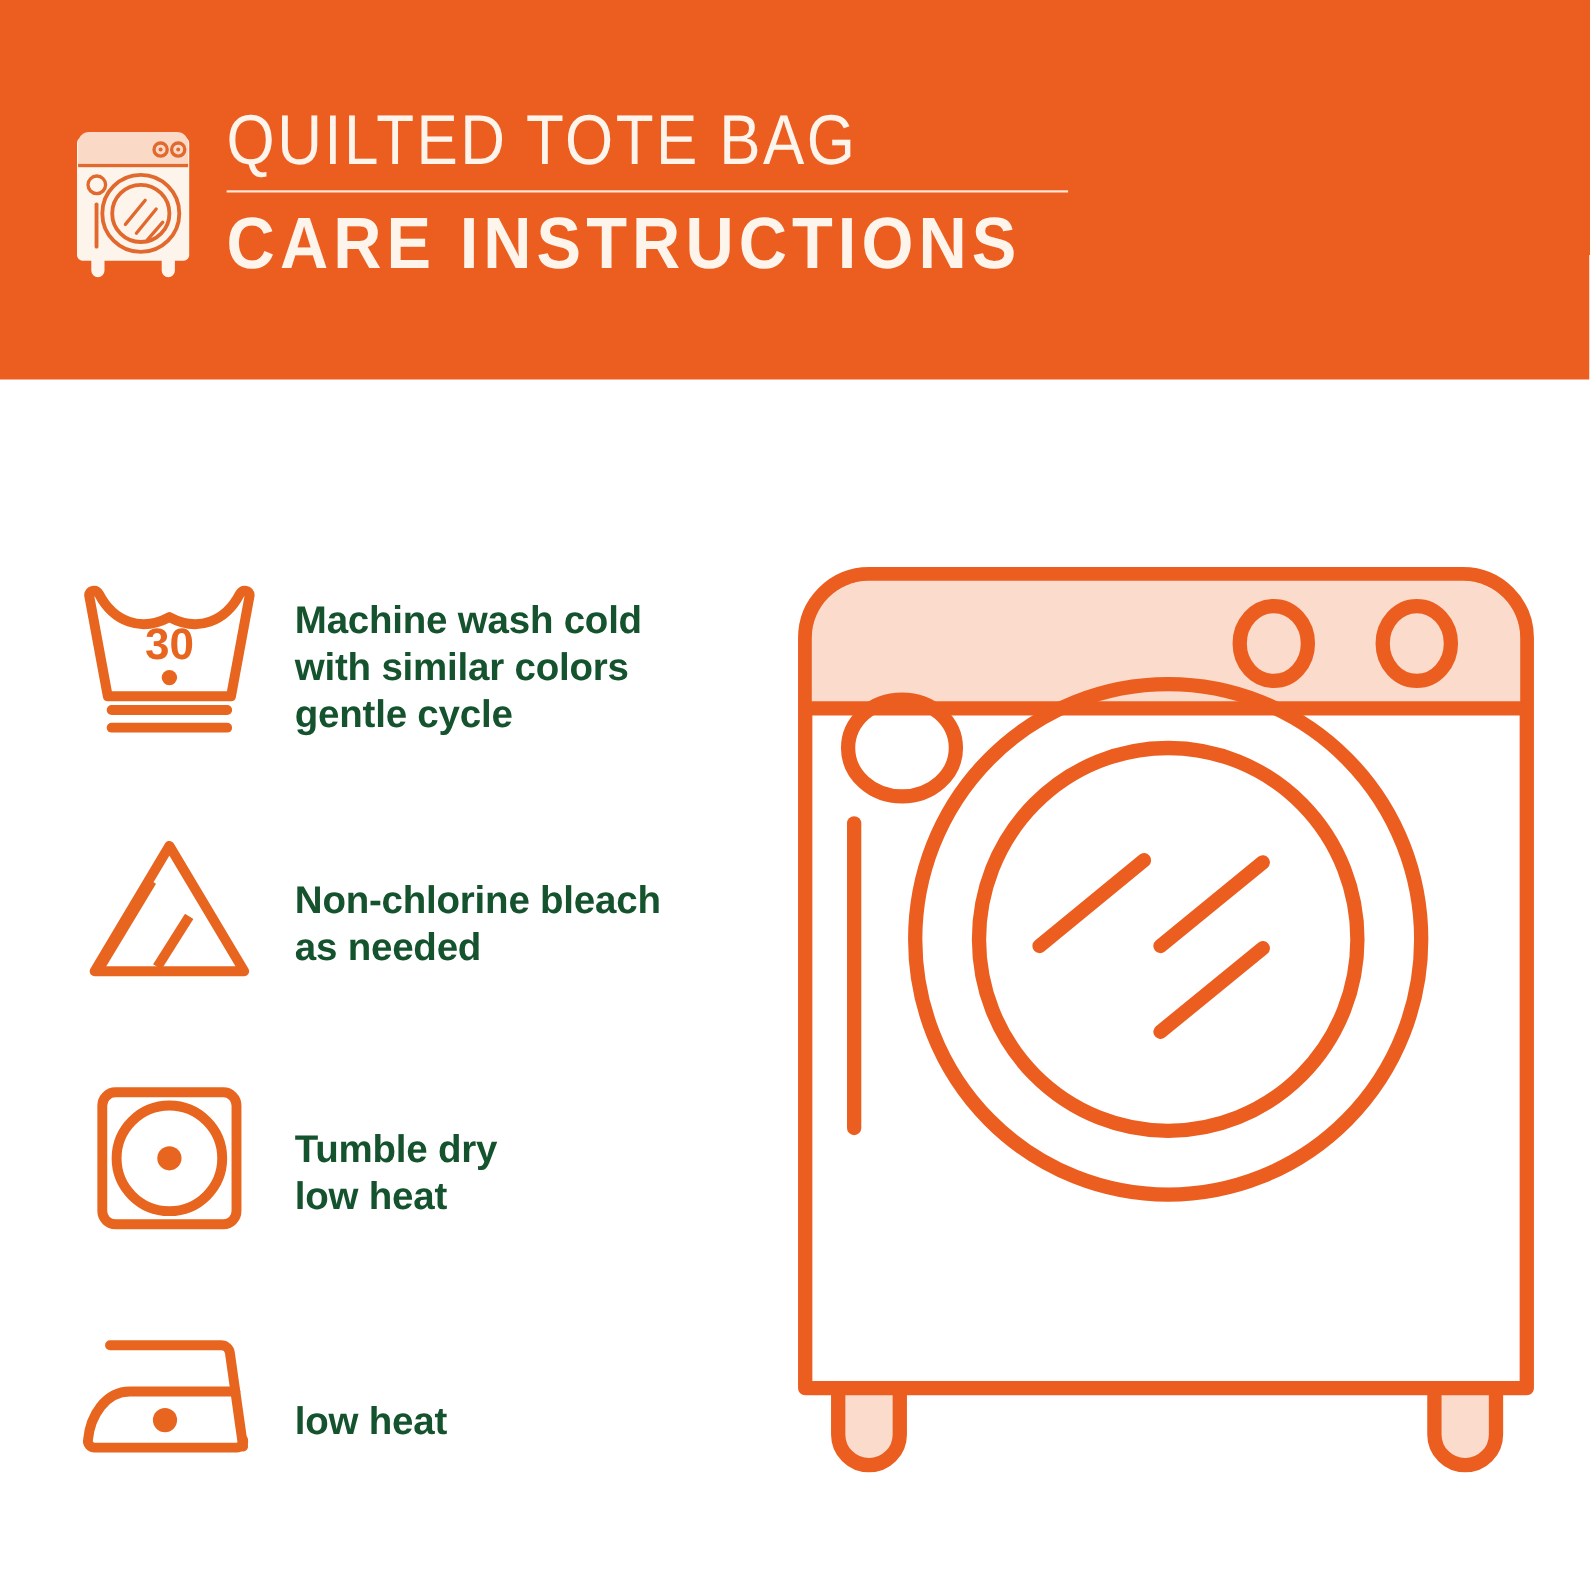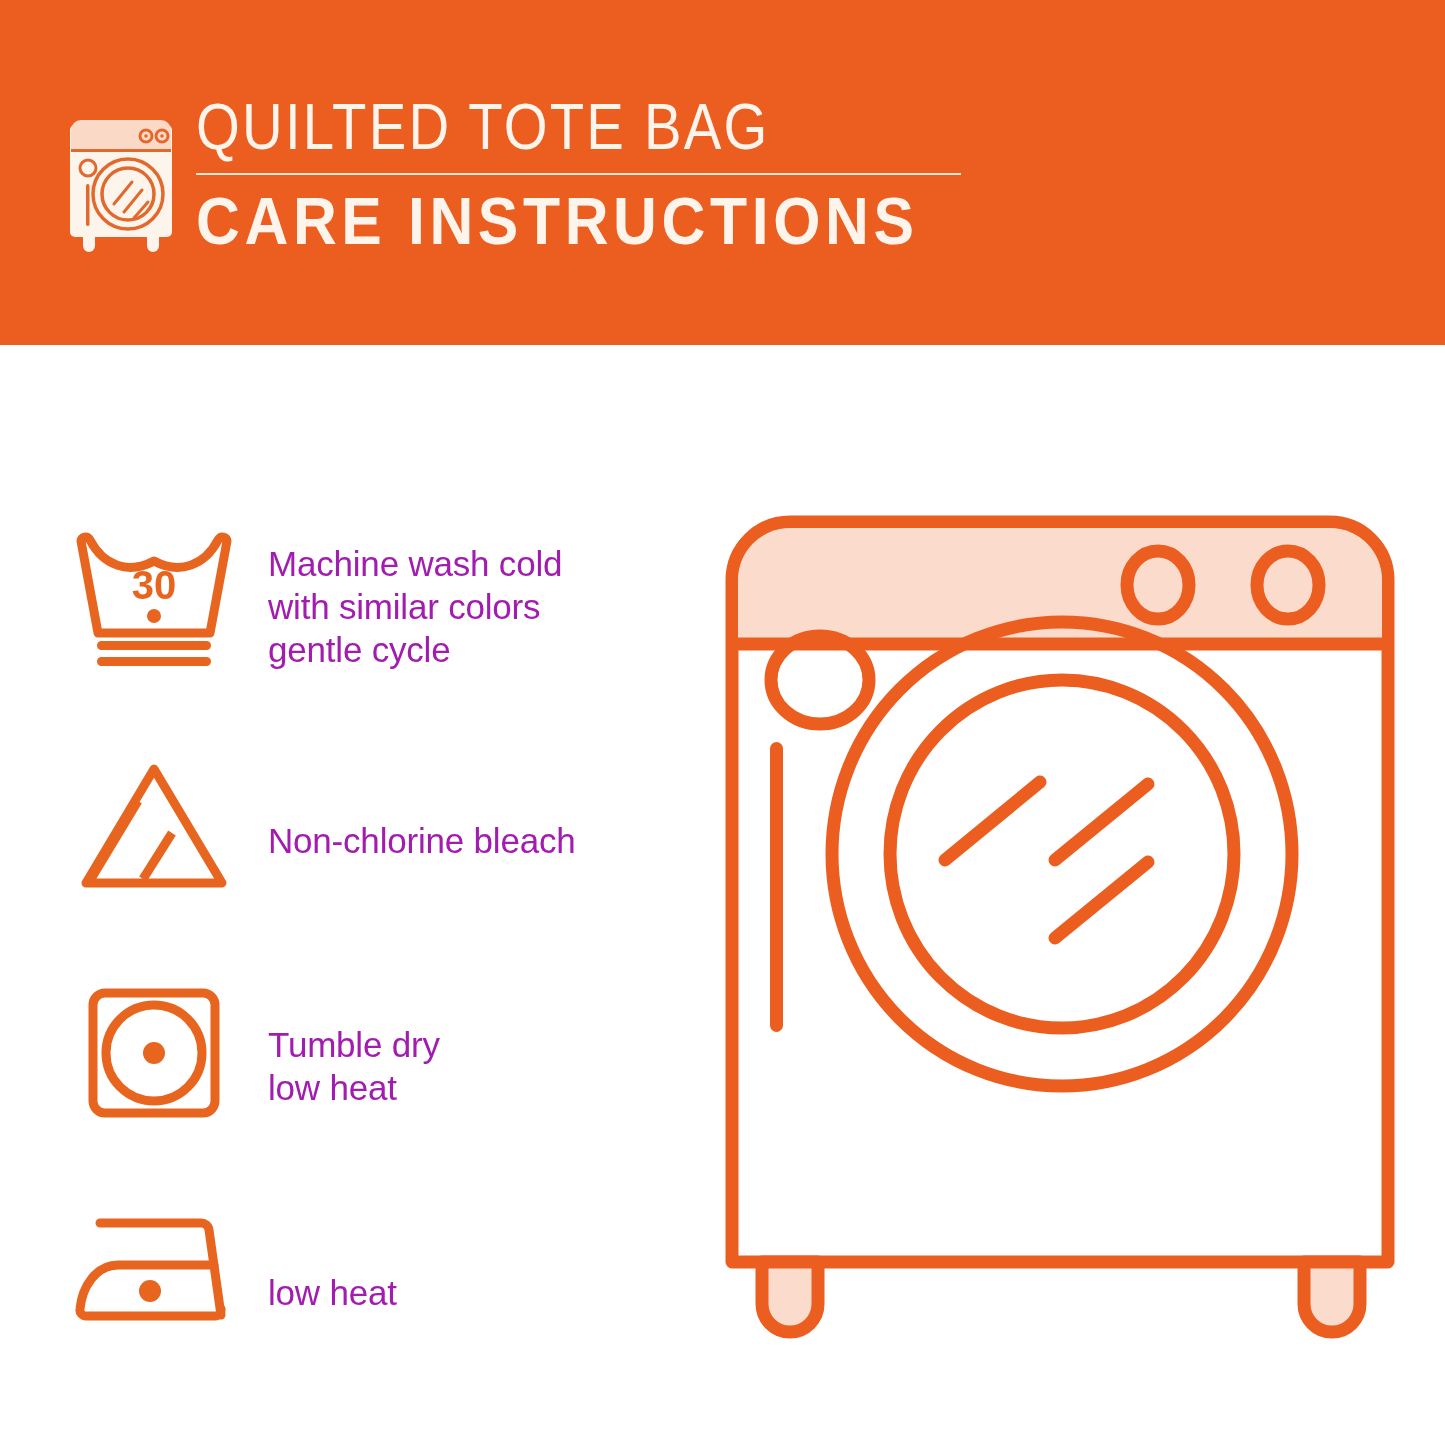--- a/index.html
+++ b/index.html
@@ -38,21 +38,21 @@
   }
 
   .header-logo {
     width: 118px;
     height: 160px;
     flex: 0 0 auto;
     margin-top: 6px;
   }
 
   .header-text {
-    margin-left: 16px;
+    margin-left: 26px;
     padding-top: 2px;
   }
 
   .title {
     color: #FDF4EC;
     font-size: 64px;
     line-height: 74px;
     font-weight: 400;
     letter-spacing: 2.5px;
     white-space: nowrap;
@@ -96,24 +96,24 @@
     flex: 0 0 auto;
     width: 172px;
     height: 160px;
     display: flex;
     align-items: flex-start;
     justify-content: center;
   }
 
   .care-label {
     margin-left: 28px;
-    color: #a21caf;
+    color: #14532d;
     font-size: 35px;
     line-height: 43px;
-    font-weight: 400;
+    font-weight: 700;
     letter-spacing: -0.2px;
     padding-top: 18px;
   }
   .care-label .ln { display: block; }
 
   
   .row-wash   .care-symbol { padding-top: 6px; }
   .row-bleach .care-symbol { padding-top: 18px; }
   .row-dry    .care-symbol { padding-top: 20px; }
   .row-iron   .care-symbol { padding-top: 28px; }
@@ -198,20 +198,21 @@
     <div class="care-row row-bleach">
       <div class="care-symbol">
         <svg width="172" height="140" viewBox="0 0 172 140">
           <path d="M86 12 L154 126 L18 126 Z" fill="none" stroke="#E8651F" stroke-width="9" stroke-linejoin="round"></path>
           <line x1="70" y1="44" x2="23" y2="122" stroke="#E8651F" stroke-width="9" stroke-linecap="butt"></line>
           <line x1="104" y1="76" x2="75" y2="122" stroke="#E8651F" stroke-width="9" stroke-linecap="butt"></line>
         </svg>
       </div>
       <div class="care-label">
         <span class="ln">Non-chlorine bleach</span>
+        <span class="ln">as needed</span>
       </div>
     </div>
 
     <div class="care-row row-dry">
       <div class="care-symbol">
         <svg width="172" height="140" viewBox="0 0 172 140">
           <rect x="25" y="12" width="122" height="120" rx="12" fill="none" stroke="#E8651F" stroke-width="9"></rect>
           <circle cx="86" cy="72" r="48" fill="none" stroke="#E8651F" stroke-width="9"></circle>
           <circle cx="86" cy="72" r="11" fill="#E8651F"></circle>
         </svg>

